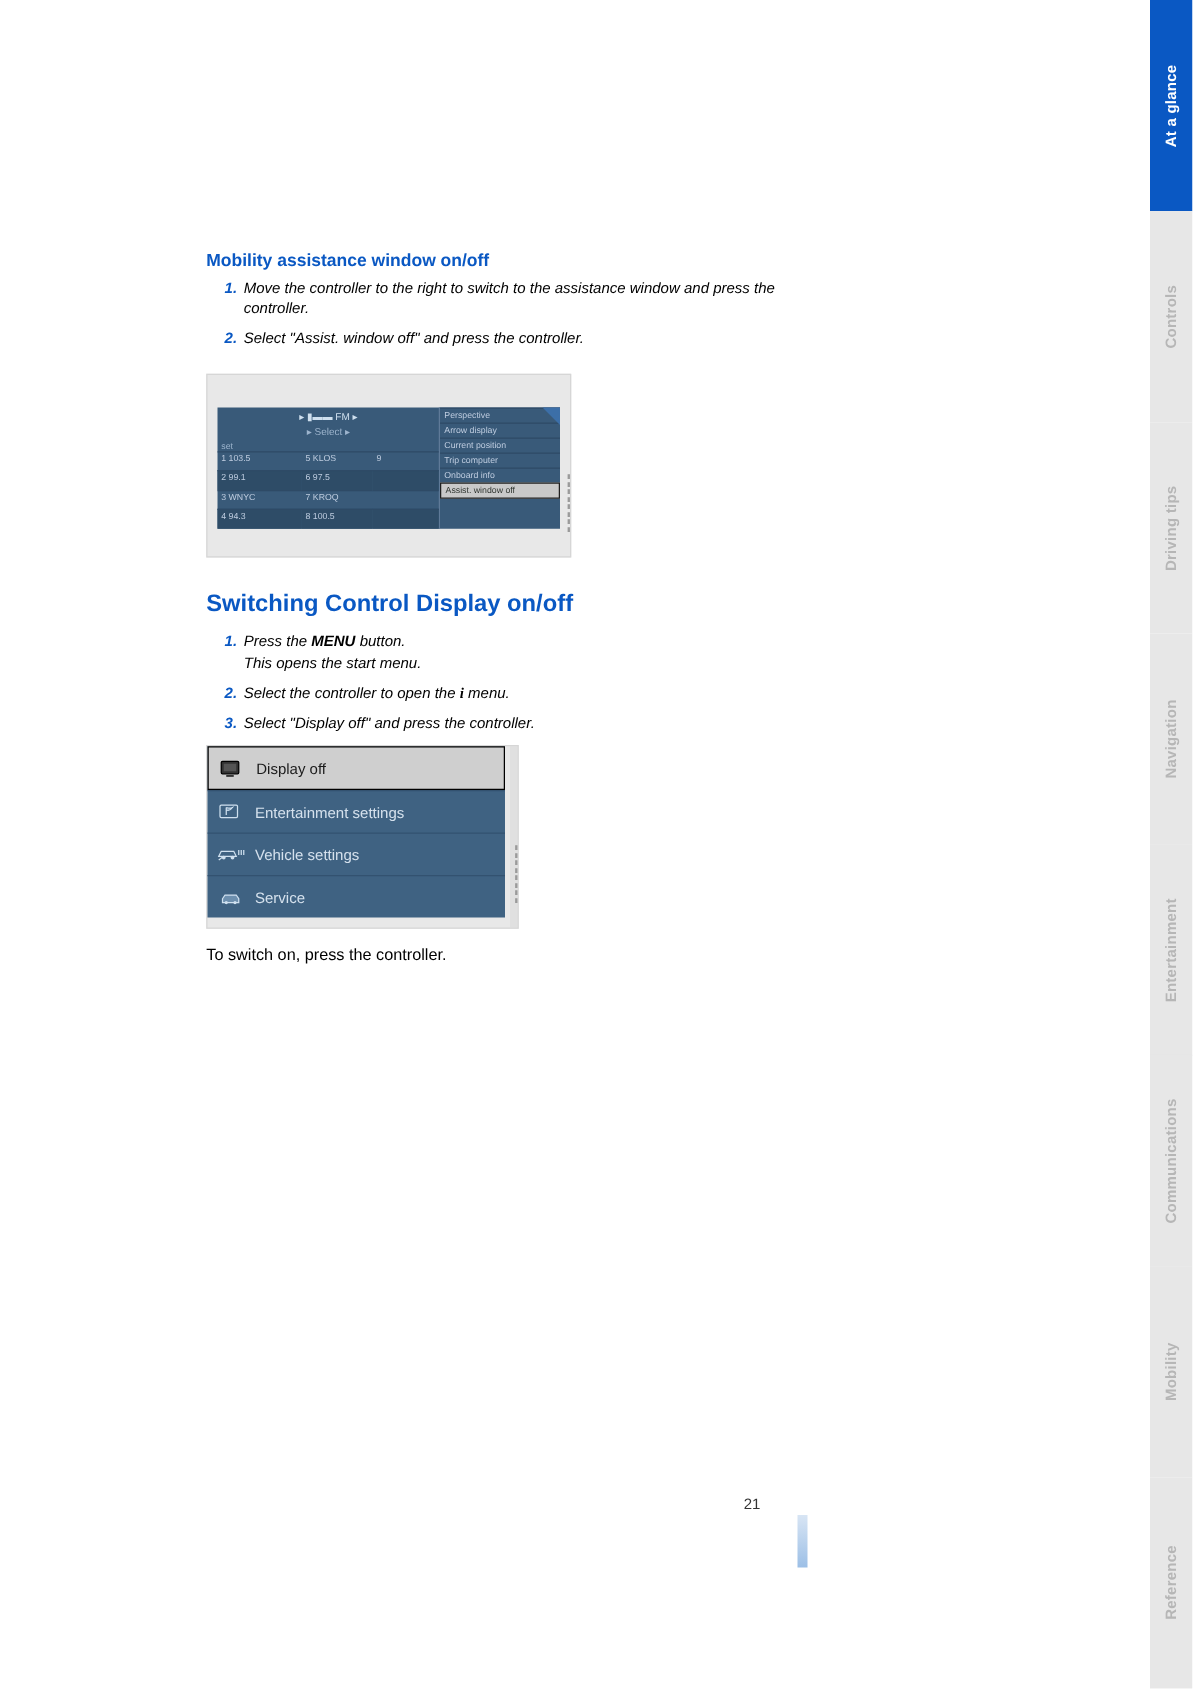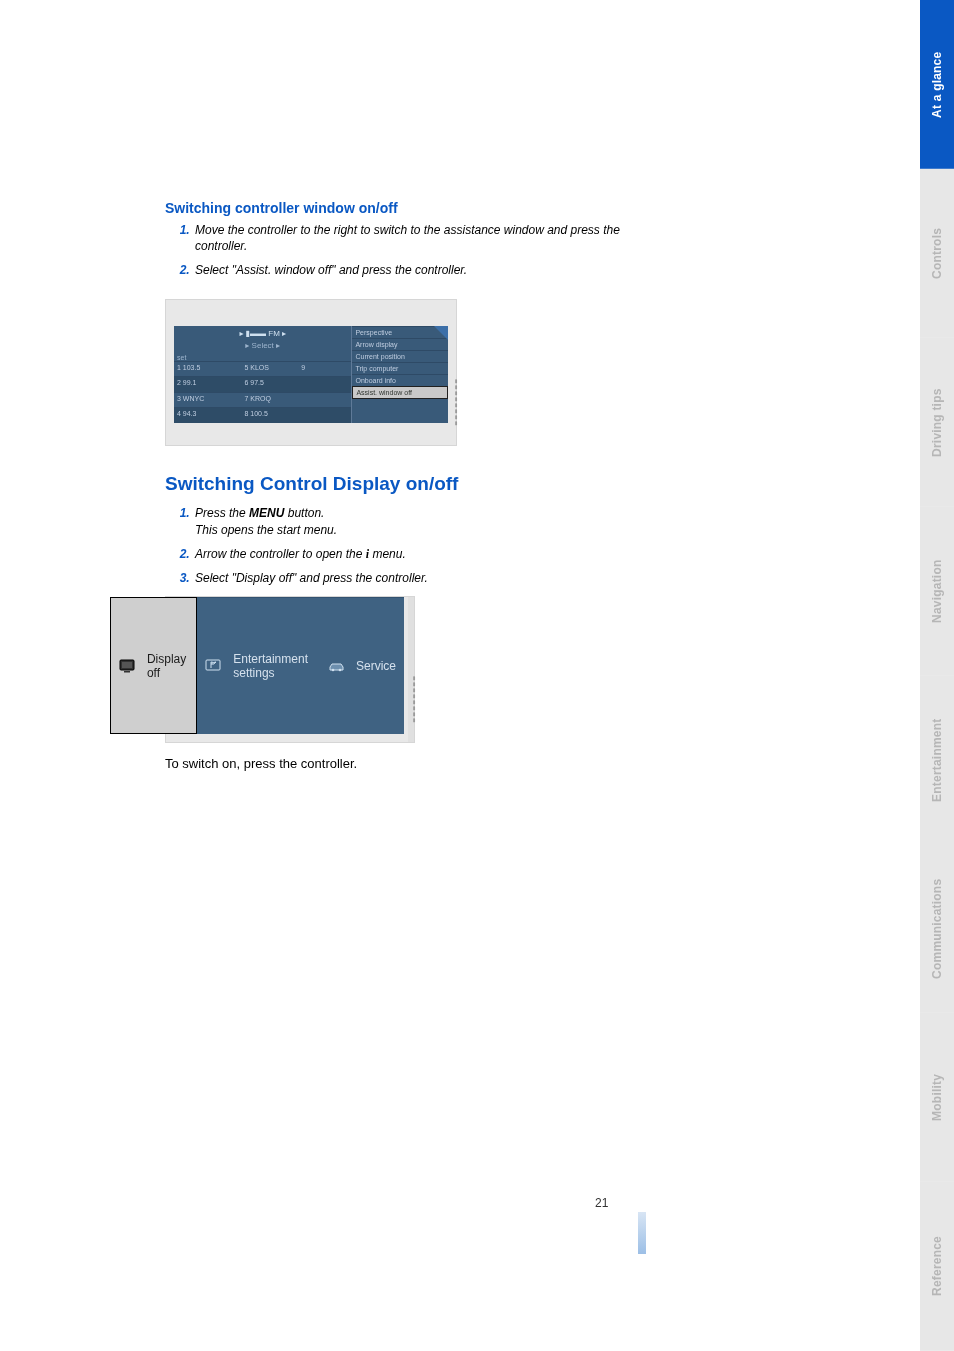--- a/index.html
+++ b/index.html
@@ -185,22 +185,21 @@
        box-shadow: inset -6px 0 0 0 #e0e0e0;
     }
     .img2 .list {
       position: absolute;
       left: 0;
       right: 10px;
       top: 0;
       bottom: 8px;
       background: #3f6282;
       display: flex;
-      flex-direction: row;
-      justify-content: flex-end;
+      flex-direction: column;
     }
     .img2 .row {
       display: flex;
       align-items: center;
       gap: 8px;
       padding: 2px 8px;
       color: #d5e1ed;
       font-size: 12px;
       border-top: 1px solid #335270;
       flex: 1;
@@ -271,21 +270,21 @@
     <div class="tab dim">
         <span>Mobility</span>
       </div>
     <div class="tab dim">
         <span>Reference</span>
       </div>
   </div>
 
   <div class="content">
 
-    <h3 class="blue">Switching controller window on/off</h3>
+    <h3 class="blue">Mobility assistance window on/off</h3>
     <ol class="numbered">
       <li>Move the controller to the right to switch to the assistance window and press the controller.</li>
       <li>Select "Assist. window off" and press the controller.</li>
     </ol>
 
     <div class="img1">
       <div class="screen">
         <div class="left">
           <div class="hdr"><span>▸ ▮▬▬ <span>FM</span> ▸</span></div>
           <div class="hdr2">▸ <span>Select</span> ▸</div>
@@ -319,21 +318,21 @@
     </div>
 
 
     <h2 class="blue">Switching Control Display on/off</h2>
     <ol class="numbered">
       <li>
         <span>Press the </span><span class="menu-label">MENU</span><span> button.</span><br>
         <span>This opens the start menu.</span>
       </li>
       <li>
-        <span>Arrow the controller to open the </span><span class="info-icon">i</span><span> menu.</span>
+        <span>Select the controller to open the </span><span class="info-icon">i</span><span> menu.</span>
       </li>
       <li>Select "Display off" and press the controller.</li>
     </ol>
 
     <div class="img2">
       <div class="list">
         <div class="row sel">
           <span class="ico">
             <svg width="20" height="14" viewBox="0 0 20 14">
                 <rect x="1" y="1" width="14" height="10" rx="1" fill="#333" stroke="#000"></rect>
@@ -347,20 +346,32 @@
           <span class="ico">
             <svg width="20" height="14" viewBox="0 0 20 14">
                 <rect x="1" y="1" width="14" height="10" rx="1" fill="none" stroke="#cfe0ef"></rect>
                 <path d="M6 3 L6 9 M6 3 Q9 4 11 3 Q9 6 6 5" stroke="#cfe0ef" fill="#6d8fae"></path>
               </svg>
           </span>
           <span>Entertainment settings</span>
         </div>
         <div class="row">
           <span class="ico">
+            <svg width="22" height="14" viewBox="0 0 22 14">
+                <path d="M1 8 L3 4 L13 4 L15 8 Z" fill="none" stroke="#cfe0ef"></path>
+                <circle cx="5" cy="9" r="1.5" fill="#cfe0ef"></circle>
+                <circle cx="12" cy="9" r="1.5" fill="#cfe0ef"></circle>
+                <path d="M17 3 L17 7 M19 3 L19 7 M21 3 L21 7" stroke="#cfe0ef"></path>
+                <path d="M1 11 L5 8" stroke="#cfe0ef"></path>
+              </svg>
+          </span>
+          <span>Vehicle settings</span>
+        </div>
+        <div class="row">
+          <span class="ico">
             <svg width="20" height="14" viewBox="0 0 20 14">
                 <path d="M3 8 L5 5 L14 5 L16 8 L16 11 L3 11 Z" fill="#6d8fae" stroke="#cfe0ef"></path>
                 <circle cx="6" cy="11" r="1.3" fill="#cfe0ef"></circle>
                 <circle cx="13" cy="11" r="1.3" fill="#cfe0ef"></circle>
               </svg>
           </span>
           <span>Service</span>
         </div>
       </div>
       <div class="sidecap">▮▮▮▮▮▮▮▮</div>

